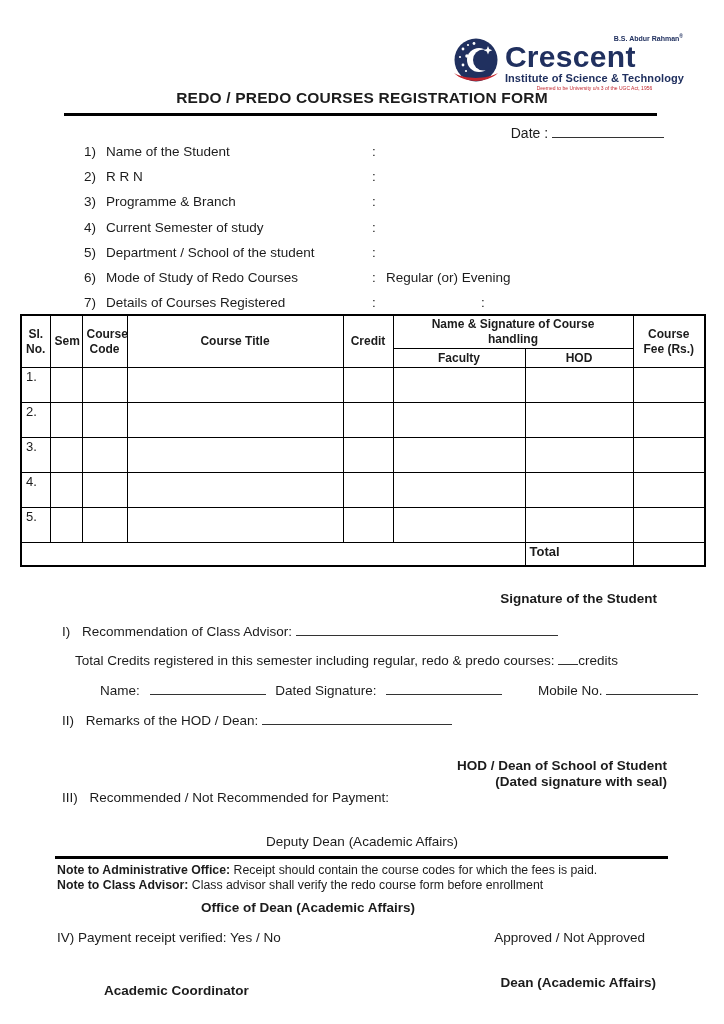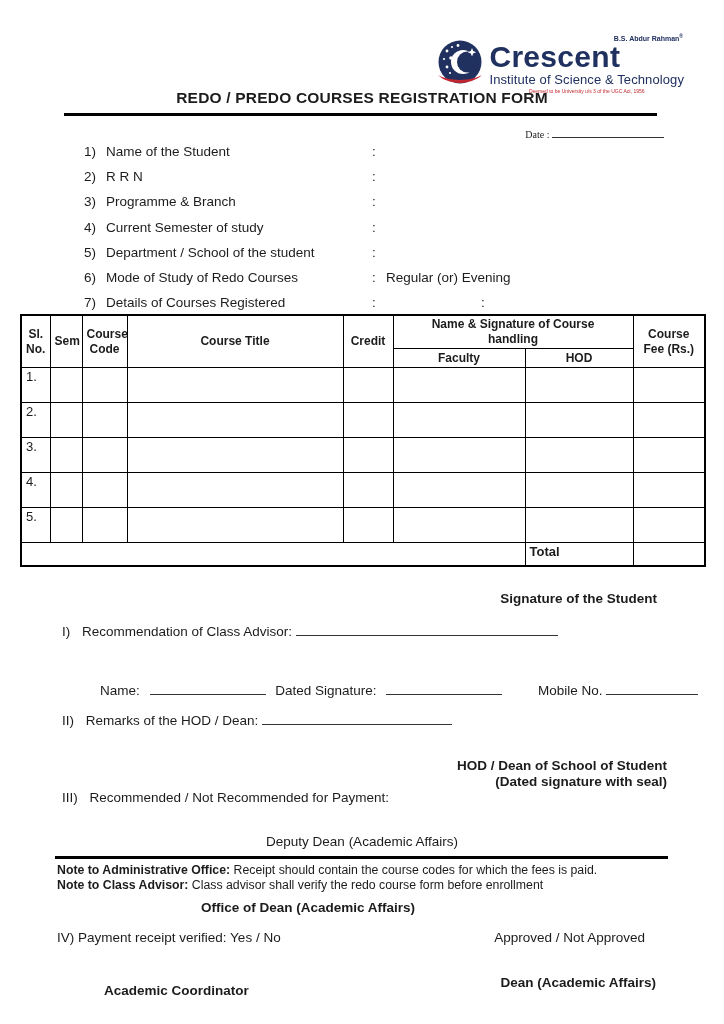--- a/index.html
+++ b/index.html
@@ -5,27 +5,27 @@
   html,body{margin:0;padding:0;background:#fff;}
   body{font-family:"Liberation Sans", sans-serif; color:#1c1c1c;}
   .page{position:relative;width:724px;height:1024px;background:#fff;overflow:hidden;}
 
   
   .logo{position:absolute;top:33px;right:40px;display:flex;align-items:center;gap:3px;}
   .logo-text{display:flex;flex-direction:column;align-items:flex-start;}
   .logo-pre{font-size:7px;font-weight:bold;color:#20305f;align-self:flex-end;margin-right:1px;margin-bottom:1px;}
   .logo-pre sup{font-size:5px;}
   .logo-brand{font-size:30px;font-weight:bold;color:#20305f;line-height:0.9;letter-spacing:0.3px;}
-  .logo-sub{font-size:13px;font-weight:normal;color:#20305f;margin-top:2px;letter-spacing:0.1px;}
+  .logo-sub{font-size:11px;font-weight:bold;color:#20305f;margin-top:2px;letter-spacing:0.1px;}
   .logo-tag{font-size:5px;color:#c2262e;align-self:center;margin-top:1px;}
 
   
   .form-title{position:absolute;top:89px;left:0;width:724px;text-align:center;font-weight:bold;font-size:15.5px;letter-spacing:0.2px;}
   .title-rule{position:absolute;top:113px;left:64px;width:593px;height:3px;background:#000;}
-  .date-line{position:absolute;top:124px;right:60px;font-size:10px;font-family:Liberation Serif, serif;}
+  .date-line{position:absolute;top:124px;right:60px;font-size:14px;}
   .fill{display:inline-block;border-bottom:1.5px solid #333;height:13px;vertical-align:baseline;}
 
   
   .fields{position:absolute;top:144px;left:84px;width:600px;font-size:13.5px;}
   .field-row{display:flex;height:25.2px;align-items:flex-start;}
   .f-num{width:22px;}
   .f-label{width:266px;}
   .f-colon{width:14px;}
   .f-colon2{margin-left:95px;}
 
@@ -232,20 +232,24 @@
   </table>
 
   <div class="abs sig-student">Signature of the Student</div>
 
   <div class="abs sec1">
     <span>I)</span><span class="gap8"></span>
     <span>Recommendation of Class Advisor:</span>
     <span class="fill" style="width:262px;"></span>
   </div>
 
+  <div class="abs credits">
+    <span>Total Credits registered in this semester including regular, redo &amp; predo courses:</span>
+    <span class="fill" style="width:20px;"></span><span>credits</span>
+  </div>
 
   <div class="abs name-line">
     <span>Name:</span>
     <span class="fill" style="width:116px;margin:0 6px;"></span>
     <span>Dated Signature:</span>
     <span class="fill" style="width:116px;margin:0 6px;"></span>
     <span style="display:inline-block;width:22px;"></span>
     <span>Mobile No.</span>
     <span class="fill" style="width:92px;"></span>
   </div>

